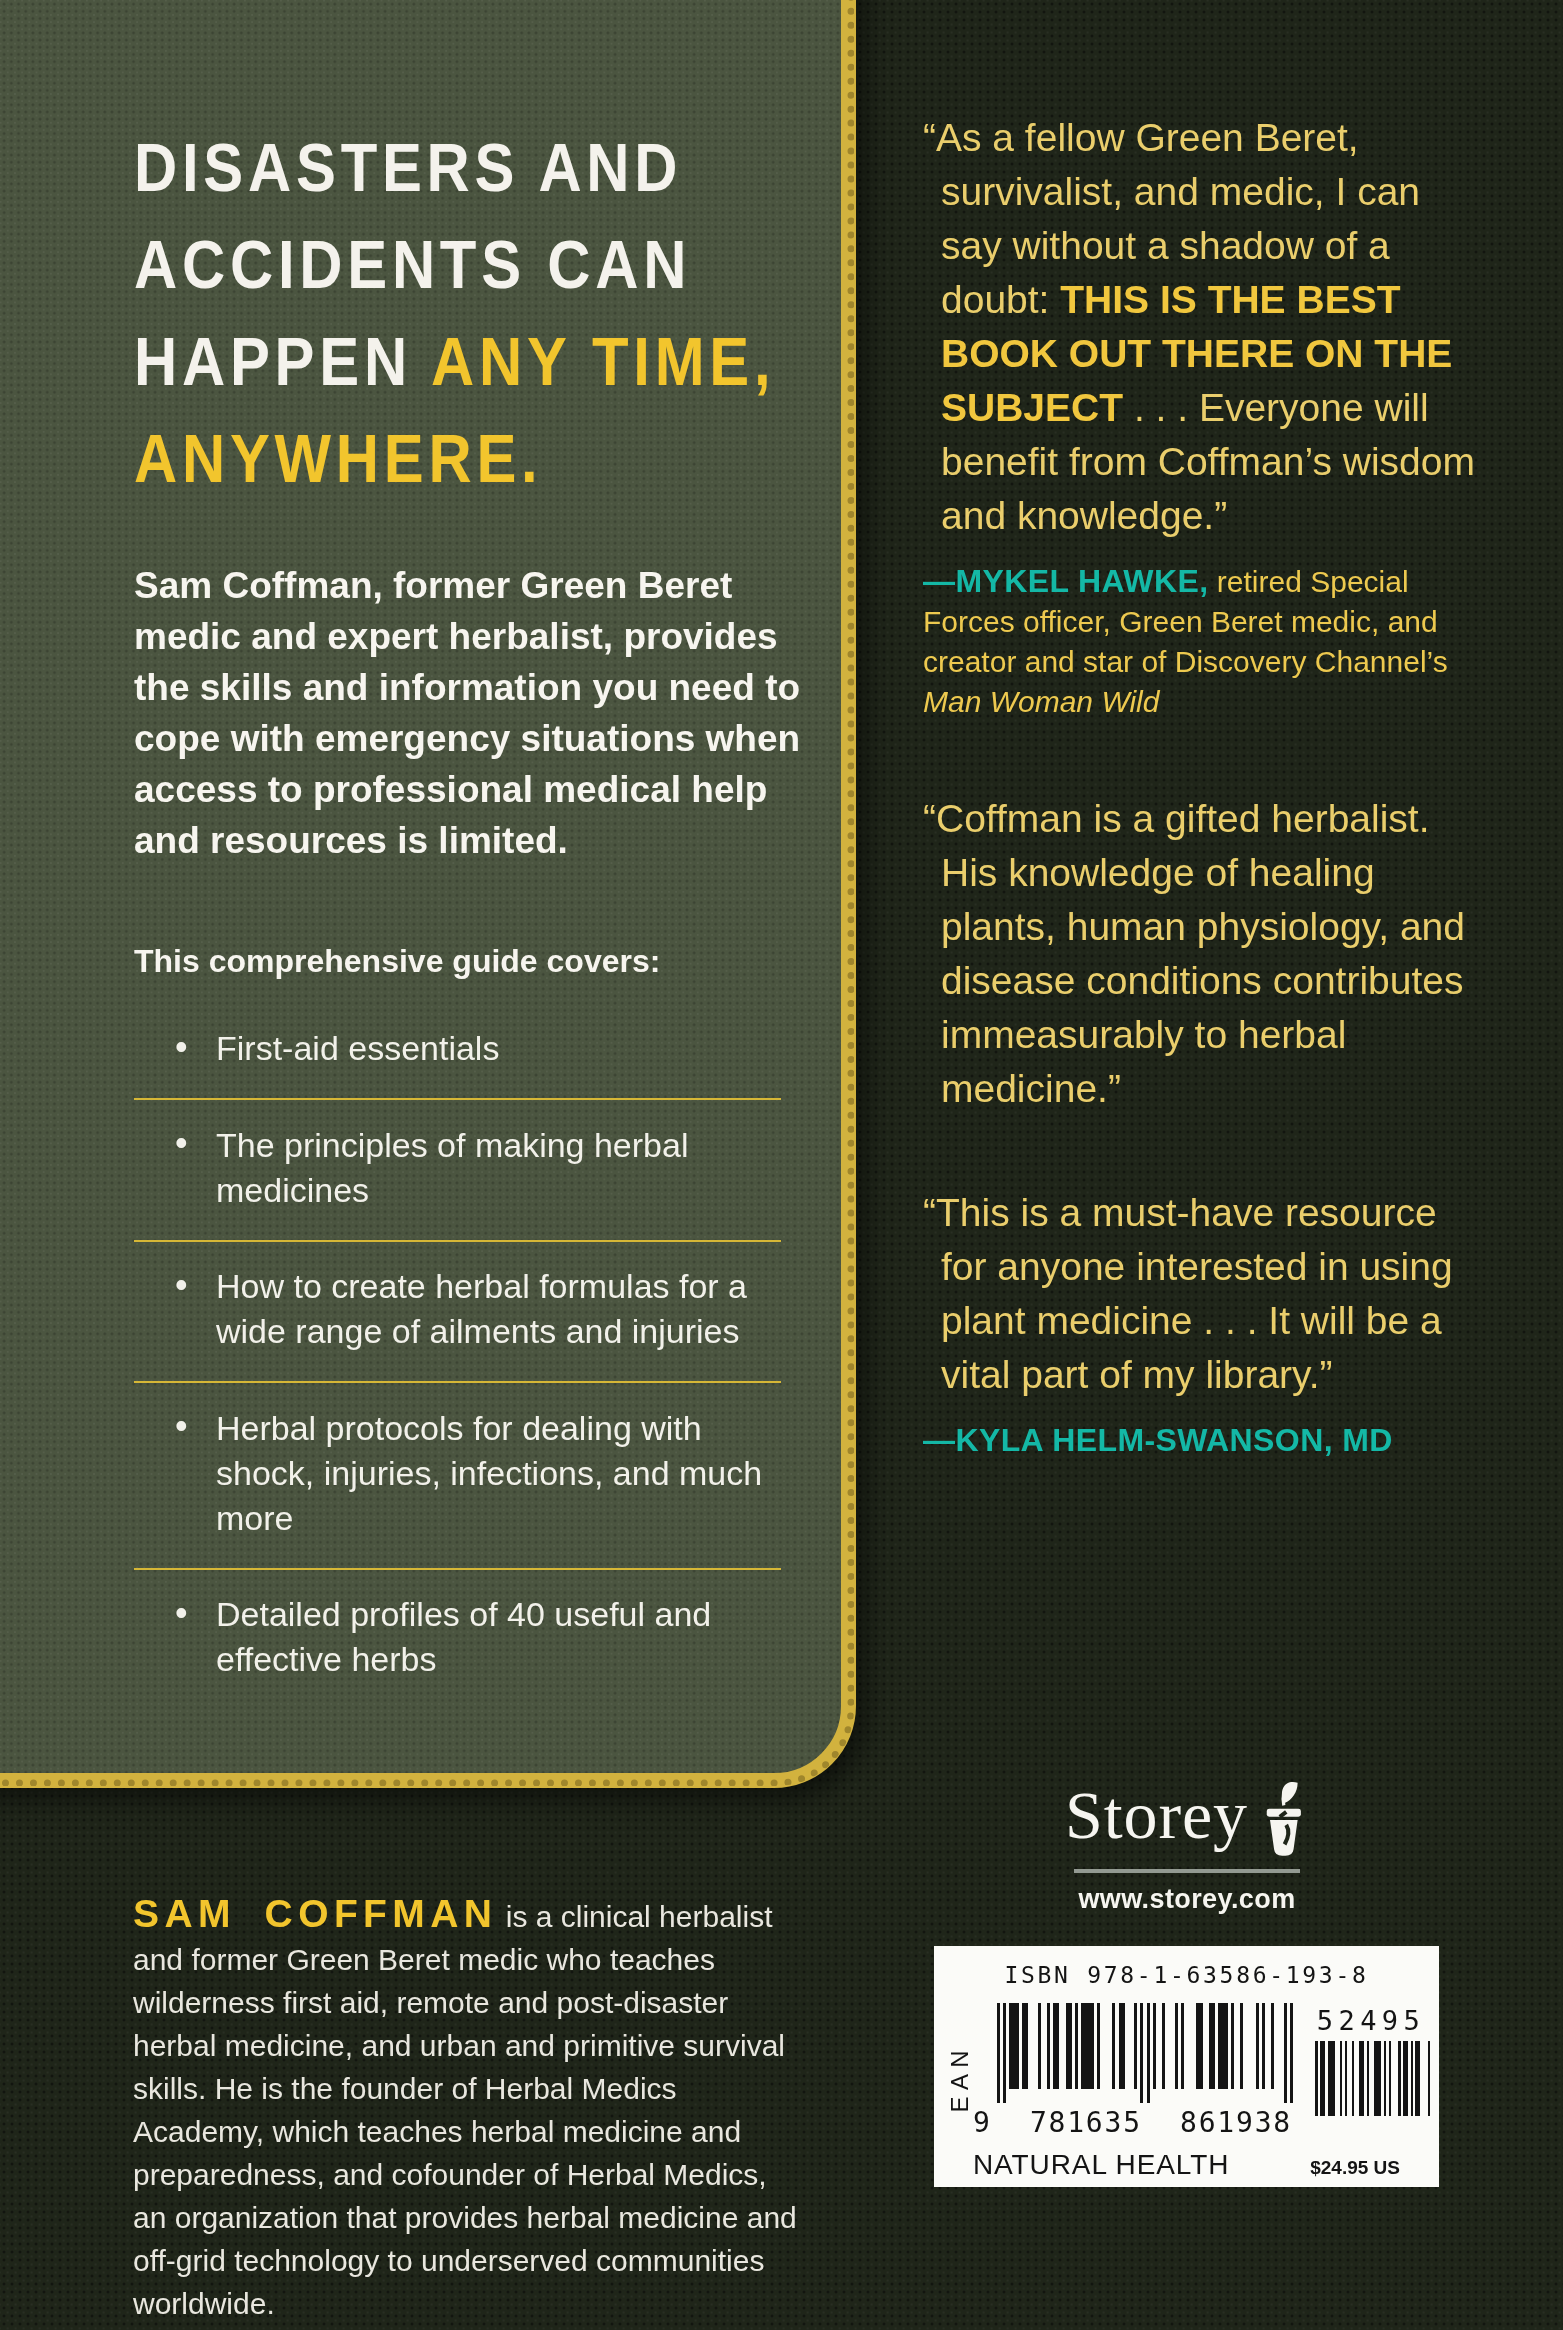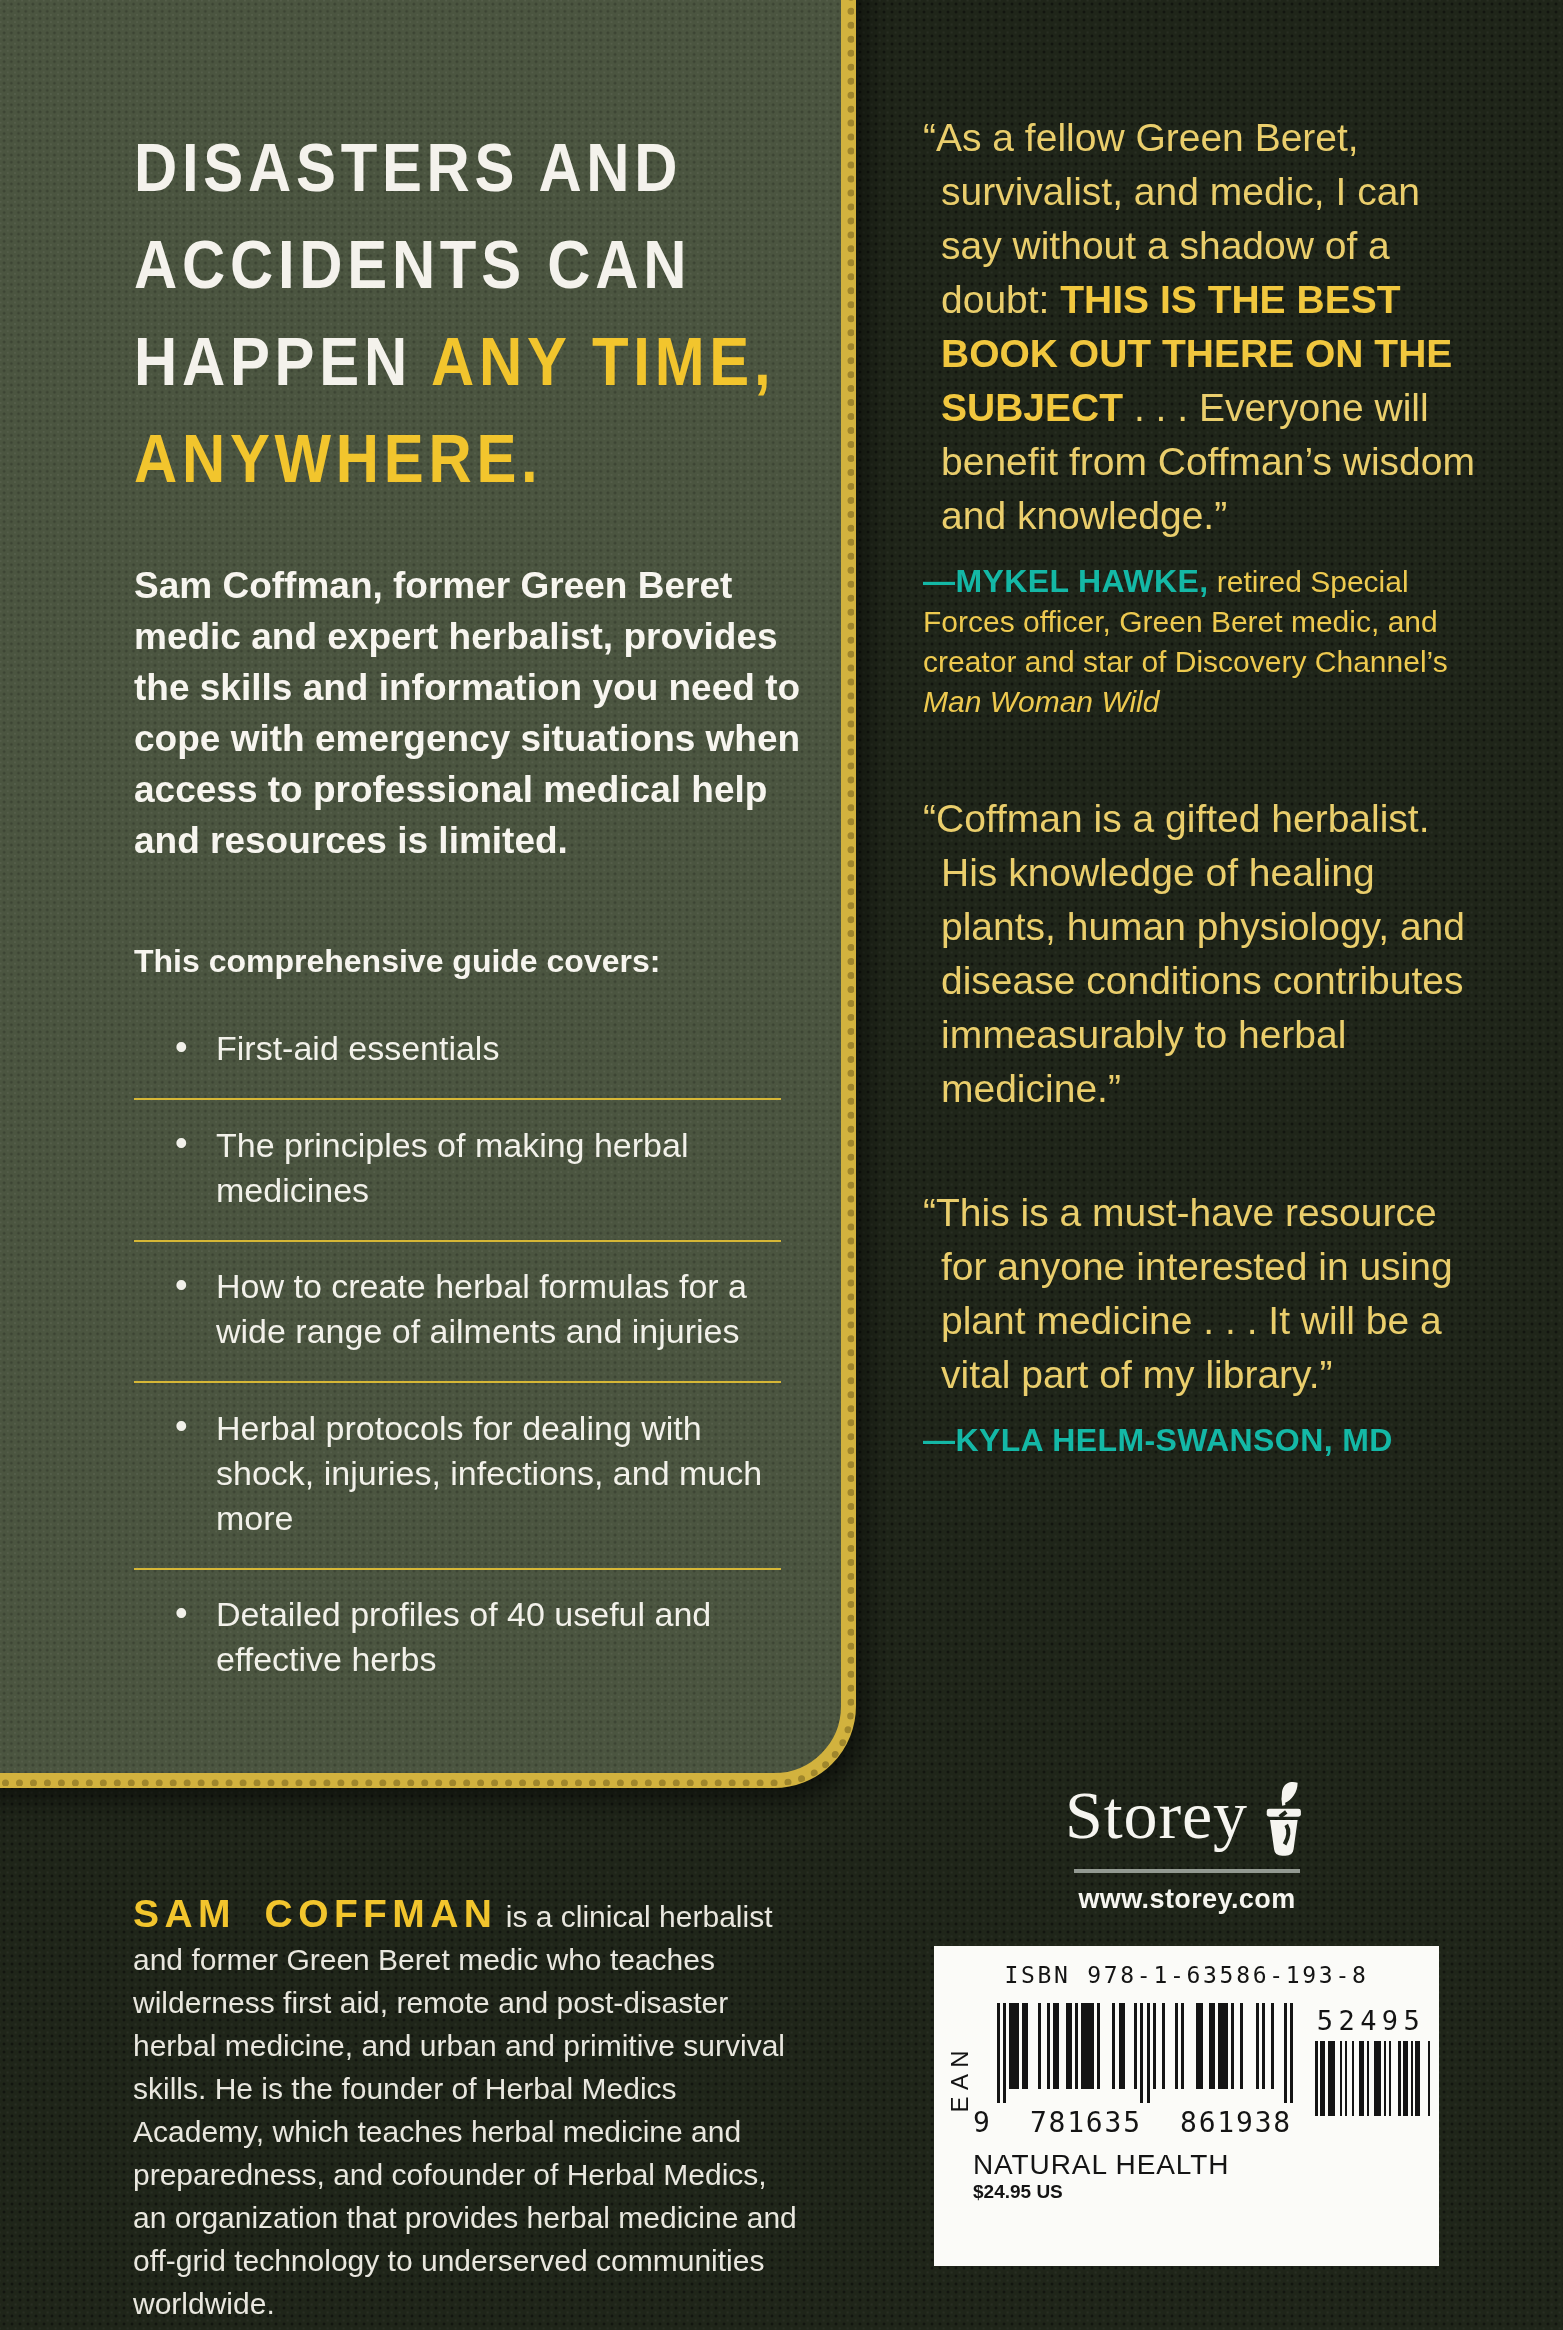--- a/index.html
+++ b/index.html
@@ -77,21 +77,21 @@
   .logo-row{display:inline-flex;align-items:flex-start;justify-content:center;}
   .logo-text{
     font-family:"Liberation Serif", serif;font-size:68px;line-height:72px;
     color:#f6f5f0;letter-spacing:0.9px;
   }
   .pot-icon{margin-left:9px;margin-bottom:1.8px;}
   .logo-rule{width:226px;height:3.6px;background:#939a92;margin:3.6px auto 10.8px auto;}
   .website{font-size:27px;font-weight:700;color:#f6f5f0;letter-spacing:0.4px;}
   
   .barcode-box{
-    position:absolute;left:934px;top:1946px;width:505px;height:320px;
+    position:absolute;left:934px;top:1946px;width:505px;height:241px;
     background:#fbfbf8;color:#141414;box-sizing:border-box;
   }
   .isbn-line{
     position:absolute;left:0;right:0;top:16px;text-align:center;
     font-family:"DejaVu Sans Mono", monospace;font-size:23px;letter-spacing:2.7px;
   }
   .ean-vert{
     position:absolute;left:-27px;top:117px;width:108px;height:30.5px;
     transform:rotate(-90deg);text-align:center;
     font-size:24px;letter-spacing:6.3px;font-weight:500;
@@ -99,22 +99,22 @@
   .main-bars{position:absolute;left:63px;top:57px;width:296px;height:100px;}
   .main-digits{
     position:absolute;left:39px;top:160px;width:319px;display:flex;
     justify-content:space-between;
     font-family:"DejaVu Sans Mono", monospace;font-size:28px;letter-spacing:1.8px;
   }
   .supp{position:absolute;left:376px;top:59px;width:122px;text-align:center;}
   .supp-digits{font-family:"DejaVu Sans Mono", monospace;font-size:27px;letter-spacing:5.4px;}
   .supp-bars{width:117px;height:75px;margin-top:5.4px;}
   .bc-bottom{
-    position:absolute;left:39px;right:24px;top:203px;
-    display:flex;align-items:baseline;flex-direction:column;
+    position:absolute;left:39px;right:39px;top:203px;
+    display:flex;justify-content:space-between;align-items:baseline;
   }
   .bc-category{font-size:28px;letter-spacing:0.9px;}
   .bc-price{font-size:19px;font-weight:700;}
   
   .bio{
     position:absolute;left:133px;top:1862px;width:672px;
     font-size:30px;line-height:43px;color:#e9e7df;
   }
   .bio-name{
     font-weight:700;font-size:39px;color:#f2c52d;

